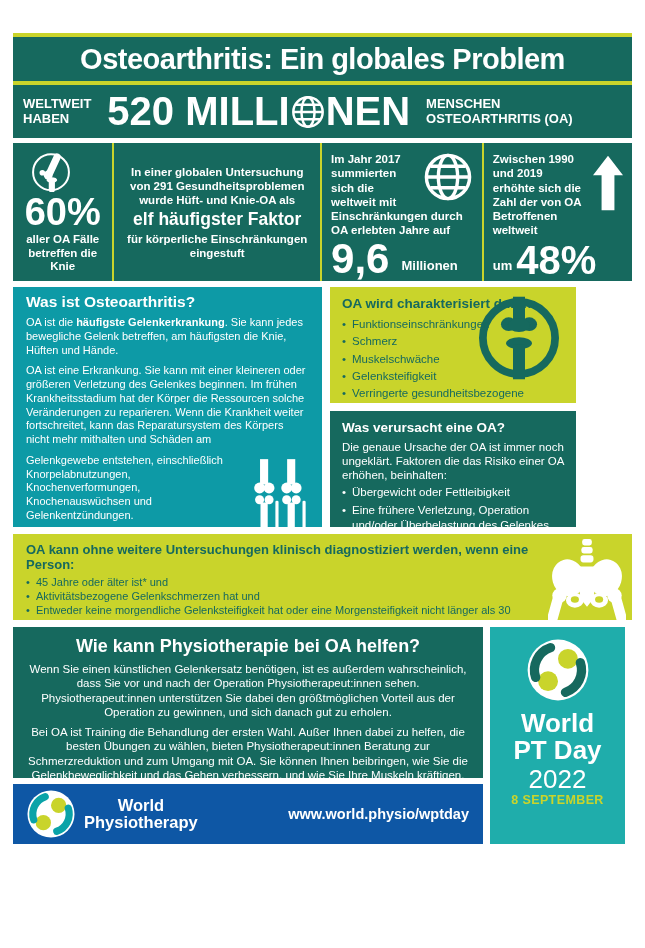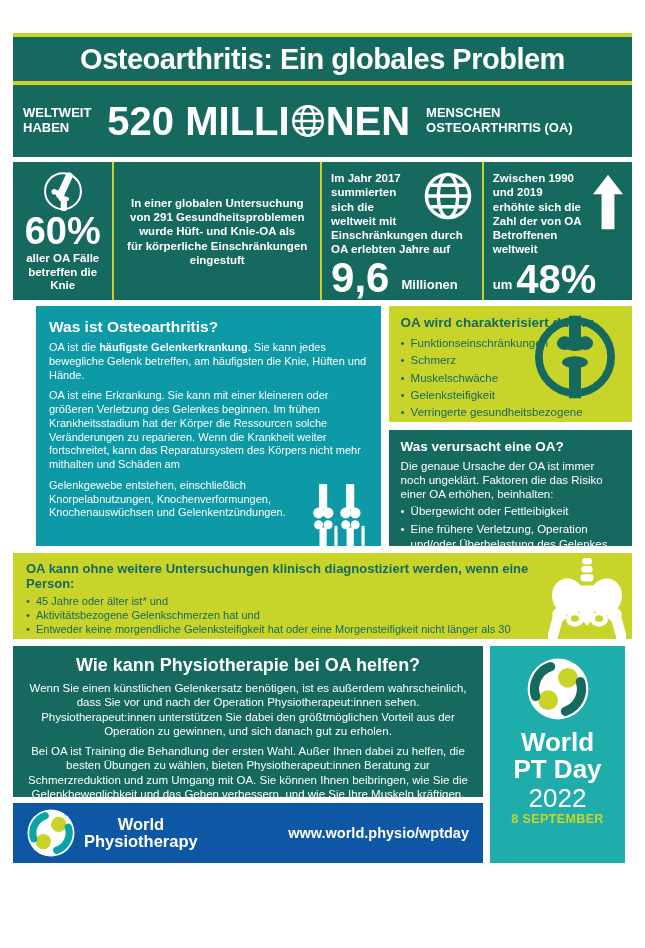--- a/index.html
+++ b/index.html
@@ -10,31 +10,31 @@
 
   
   .header { background:#16695e; border-top:4px solid #c9d42b; border-bottom:4px solid #c9d42b;
             height:52px; display:flex; align-items:center; justify-content:center; }
   .header h1 { font-size:29px; font-weight:bold; letter-spacing:-0.5px; white-space:nowrap; }
 
   .subtitle { height:51px; display:flex; align-items:center; justify-content:center;
               color:#16695e; font-weight:bold; font-size:15px; letter-spacing:0.1px; white-space:nowrap; }
 
   
-  .hero { height:72px; background:#16695e; display:flex; align-items:center; padding:0 10px; margin-bottom:5px; }
+  .hero { height:53px; background:#16695e; display:flex; align-items:center; padding:0 10px; margin-bottom:5px; }
   .hero-small { font-size:13px; font-weight:bold; line-height:1.15; }
   .hero-num { display:flex; align-items:center; font-size:40px; font-weight:bold;
               letter-spacing:0; margin:0 16px; white-space:nowrap; }
   .hero-num svg { width:34px; height:34px; margin:0 1px; }
 
   
   .stats { height:138px; background:#16695e; display:flex; margin-bottom:6px; }
   .stats .col { border-right:2px solid #c9d42b; padding:9px 9px 8px; }
   .stats .col:last-child { border-right:none; }
-  .c1 { width:105px; text-align:center; display:flex; flex-direction:column; align-items:center; }
+  .c1 { width:105px; text-align:center; display:flex; flex-direction:column; }
   .c1 svg { width:58px; height:58px; }
   .c1 .big { font-size:38px; font-weight:bold; line-height:1; margin-top:1px; }
   .c1 .cap { font-size:11.5px; font-weight:bold; line-height:1.15; margin-top:2px; }
   .c2 { width:216px; display:flex; flex-direction:column; justify-content:center; text-align:center; }
   .c2 .t { font-size:11.5px; font-weight:bold; line-height:1.22; }
   .c2 .hl { font-size:17.5px; font-weight:bold; line-height:1.1; margin:3px 0 2px; }
   .c3 { width:168px; }
   .c3 svg { float:right; width:50px; height:50px; margin:0 0 2px 4px; }
   .c3 .t, .c4 .t { font-size:11.5px; font-weight:bold; line-height:1.24; }
   .c3 .numrow { display:flex; align-items:flex-end; margin-top:2px; }
@@ -42,21 +42,21 @@
   .c3 .unit { font-size:13px; font-weight:bold; margin:0 0 4px 12px; }
   .c4 { width:154px; }
   .c4 svg { float:right; width:30px; height:62px; margin:0 0 2px 6px; }
   .c4 .numrow { display:flex; align-items:flex-end; margin-top:4px; }
   .c4 .pre { font-size:13px; font-weight:bold; margin:0 4px 5px 0; }
   .c4 .big { font-size:40px; font-weight:bold; line-height:0.9; }
 
   
   .mid { display:flex; margin-bottom:7px; }
   .box-title { font-size:15.5px; font-weight:bold; margin-bottom:5px; }
-  .whatis { width:348px; height:240px; background:#0d9aa6; padding:12px 13px; overflow:hidden;margin-left:23px; }
+  .whatis { width:309px; height:240px; background:#0d9aa6; padding:6px 13px; overflow:hidden; }
   .whatis p { font-size:11px; line-height:1.25; margin-bottom:7px; }
   .wrapRow { display:flex; }
   .wrapRow .wt { flex:1; }
   .wrapRow svg { width:56px; height:102px; margin:2px 2px 0 6px; flex:none; }
 
   .midright { width:246px; margin-left:8px; display:flex; flex-direction:column;border-radius:29px; }
   .charbox { height:116px; background:#c9d42b; color:#16695e; padding:9px 12px; position:relative; overflow:hidden; }
   .charbox .box-title, .causes .box-title { font-size:13.5px; }
   .charbox svg { position:absolute; top:8px; right:14px; width:86px; height:86px; }
   ul.blist { list-style:none; }
@@ -132,20 +132,21 @@
         <circle cx="31" cy="41" r="8" fill="#fff"></circle>
           <circle cx="20.5" cy="37" r="5" fill="#fff"></circle>
         <ellipse cx="37.5" cy="50" rx="9.5" ry="5" fill="#fff"></ellipse>
         <line x1="37.5" y1="52" x2="37.5" y2="67" stroke="#fff" stroke-width="11" stroke-linecap="round"></line>
       </svg>
       <div class="big">60%</div>
       <div class="cap">aller OA Fälle betreffen die Knie</div>
     </div>
     <div class="col c2">
       <div class="t">In einer globalen Untersuchung von 291 Gesundheitsproblemen wurde Hüft- und Knie-OA als</div>
+      <div class="hl">elf häufigster Faktor</div>
       <div class="t">für körperliche Einschränkungen eingestuft</div>
     </div>
     <div class="col c3">
       <svg viewBox="0 0 44 44">
         <g fill="none" stroke="#fff" stroke-width="3">
           <circle cx="22" cy="22" r="19"></circle>
             <ellipse cx="22" cy="22" rx="8.5" ry="19"></ellipse>
           <path d="M3.5 22h37M6.5 12.5h31M6.5 31.5h31"></path>
         </g>
       </svg>

